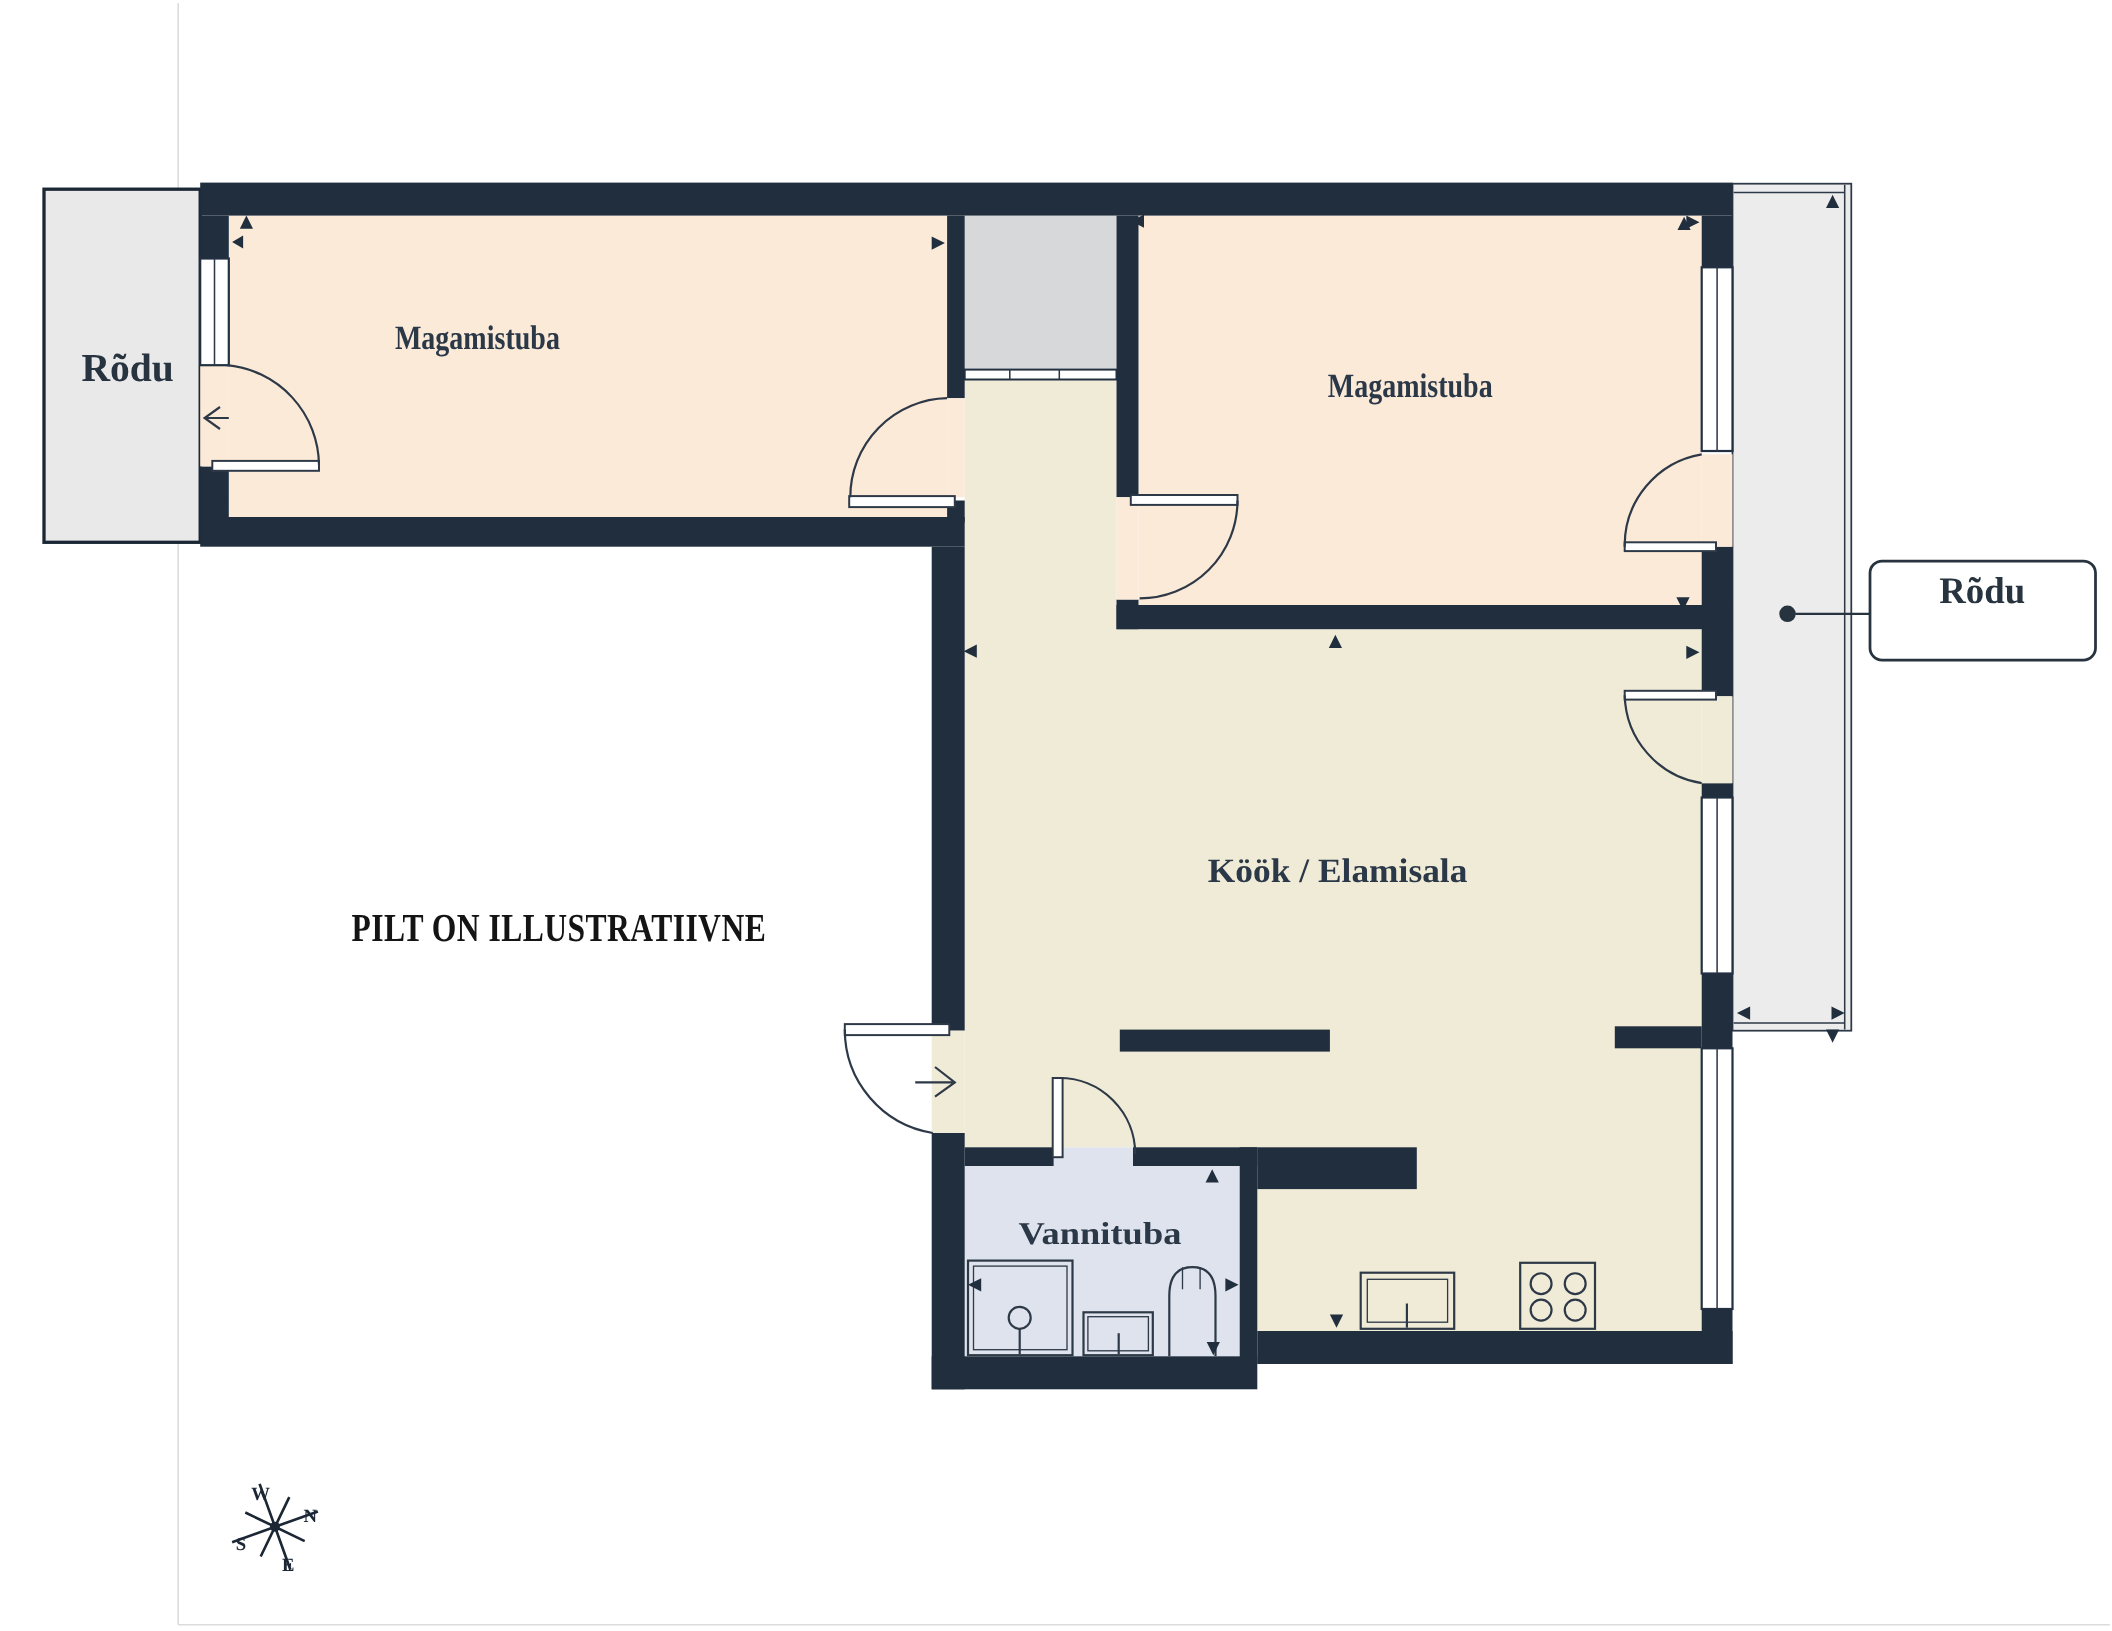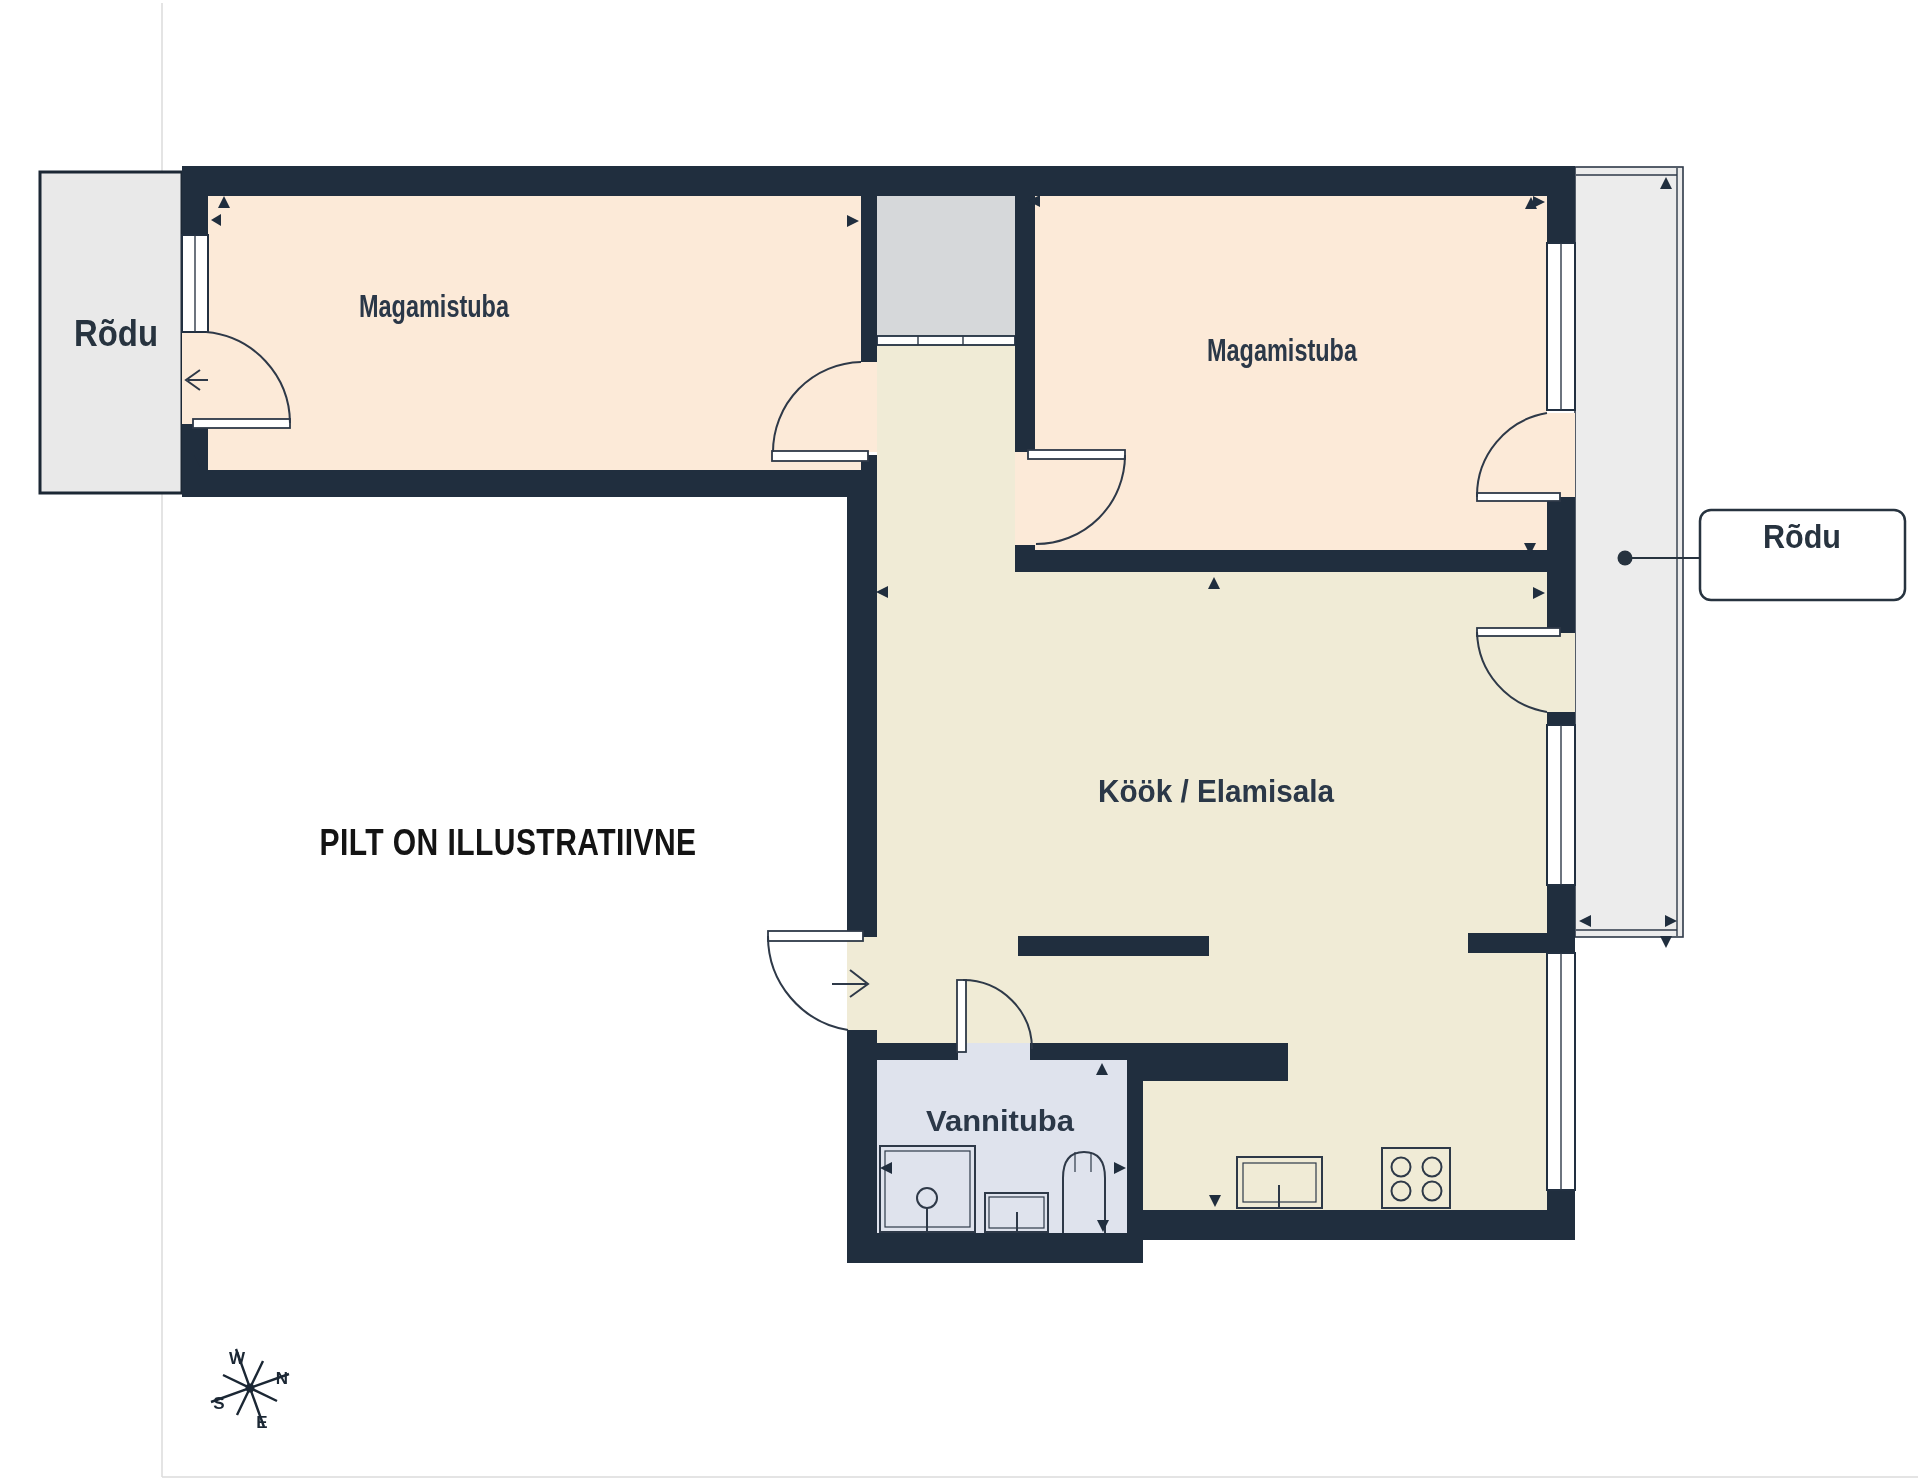--- a/index.html
+++ b/index.html
@@ -1,17 +1,17 @@
 <!DOCTYPE html>
 <html><head>
 <meta charset="utf-8">
 <style>
   html,body { margin:0; padding:0; background:#ffffff; }
   .stage { position:relative; width:1920px; height:1483px; background:#ffffff; overflow:hidden;
-           font-family:Liberation Sans, sans-serif; }
+           font-family:Liberation Serif, serif; }
   svg { position:absolute; left:0; top:0; }
 
   .pageline { stroke:#dcdcdc; stroke-width:1.5; fill:none; }
   .ln   { stroke:#2e3948; stroke-width:2; fill:none; }
   .thin { stroke:#2e3948; stroke-width:1.4; fill:none; }
   .leaf { fill:#ffffff; stroke:#2e3948; stroke-width:1.8; }
   .win  { fill:#ffffff; stroke:#223041; stroke-width:2; }
   .bar  { fill:#ffffff; stroke:#223041; stroke-width:1.8; }
   .fx   { fill:none; stroke:#2e3948; stroke-width:2; }
   .fxin { fill:none; stroke:#2e3948; stroke-width:1.2; }

